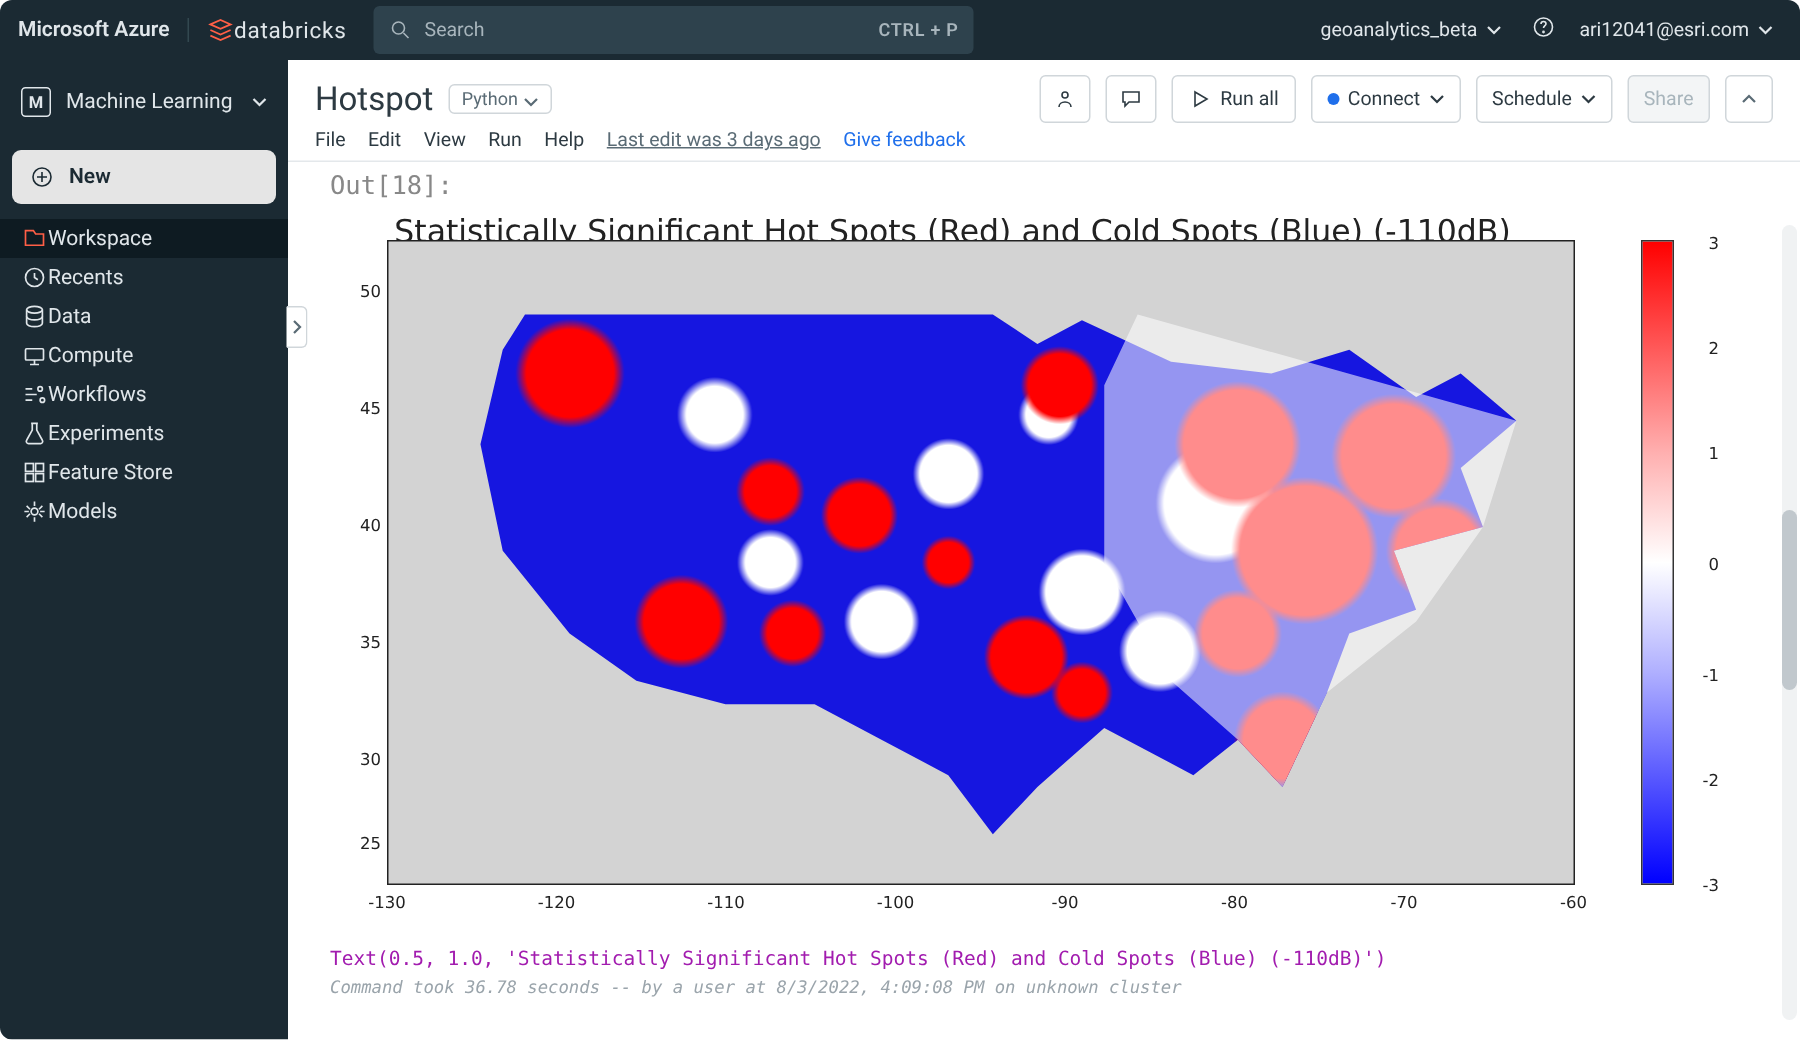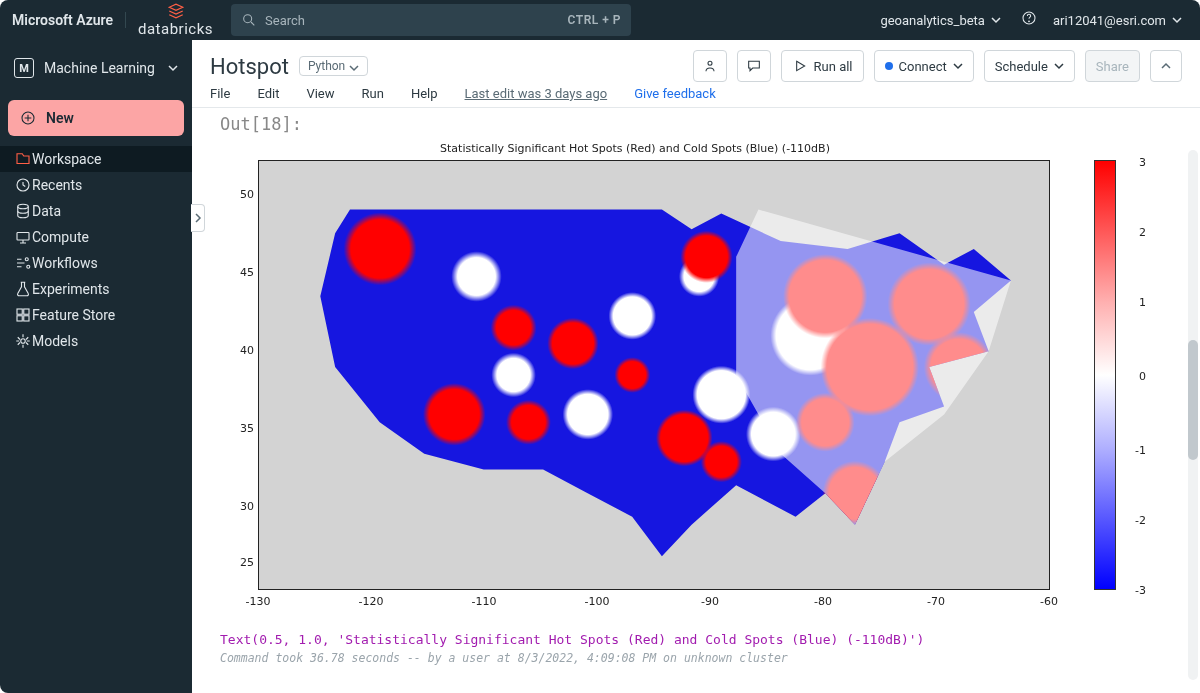--- a/index.html
+++ b/index.html
@@ -1,67 +1,67 @@
 <!DOCTYPE html>
 <html><head>
 <meta charset="utf-8">
 <style>
 * { margin: 0; padding: 0; box-sizing: border-box; font-family: -apple-system, BlinkMacSystemFont, "Segoe UI", Roboto, sans-serif; }
 body { width: 1200px; height: 693px; overflow: hidden; background: #fff; border-radius: 8px; }
 
 
 .topbar { height: 40px; background: #1b2a33; display: flex; align-items: center; padding: 0 12px; color: #e0e6ea; }
 .brand-ms { font-size: 14px; font-weight: 600; padding-right: 12px; border-right: 1px solid #334850; }
-.brand-db { display: flex; align-items: center; gap: 0; padding-left: 12px; font-size: 15px; font-weight: 400; letter-spacing: .5px; flex-direction: column; }
+.brand-db { display: flex; align-items: center; gap: 0; padding-left: 12px; font-size: 15px; font-weight: 400; letter-spacing: .5px; }
 .brand-db svg { width: 18px; height: 18px; }
 .searchbox { margin-left: 18px; flex: 0 0 400px; height: 28px; background: #2e424d; border-radius: 4px; display: flex; align-items: center; padding: 16px 10px; gap: 8px; color: #a8b5bc; }
 .searchbox .ph { flex: 1; font-size: 13px; }
 .searchbox .sc { font-size: 12px; font-weight: 600; letter-spacing: .5px; }
 .topbar-spacer { flex: 1; }
 .ws-pick { font-size: 13px; display: flex; align-items: center; gap: 6px; padding: 0 10px; }
 .help-ic { padding: 0 10px; }
 .user-pick { font-size: 13px; display: flex; align-items: center; gap: 6px; padding: 0 6px; }
 
 
 .shell { display: flex; height: calc(693px - 40px); }
 
 
 .sidebar { width: 192px; background: #1b2a33; color: #e0e6ea; display: flex; flex-direction: column; padding-top: 6px; position: relative; }
 .persona { height: 44px; display: flex; align-items: center; gap: 10px; padding: 0 14px; font-size: 14px; }
 .persona .sq { width: 20px; height: 20px; border: 1.5px solid #e0e6ea; border-radius: 3px; display: flex; align-items: center; justify-content: center; font-size: 11px; font-weight: 700; }
-.new-btn { margin: 10px 8px; height: 36px; background: #fca5a5; color: #1b2a33; border-radius: 6px; display: flex; align-items: center; gap: 10px; padding: 0 12px; font-size: 14px; font-weight: 600; }
+.new-btn { margin: 10px 8px; height: 36px; background: #e5e5e5; color: #1b2a33; border-radius: 6px; display: flex; align-items: center; gap: 10px; padding: 0 12px; font-size: 14px; font-weight: 600; }
 .nav-item { height: 26px; display: flex; align-items: center; gap: 0; padding: 0 14px; font-size: 14px; cursor: pointer; }
 .nav-item.active { background: #0e1b22; }
 .nav-item svg, .persona svg, .new-btn svg { flex: 0 0 auto; }
 .nav-icon { width: 18px; height: 18px; stroke: currentColor; fill: none; stroke-width: 1.5; }
 .nav-item.active .nav-icon.ws { stroke: #ff5f46; }
 .expand-tab { position: absolute; right: -13px; top: 164px; width: 14px; height: 28px; background: #fff; border: 1px solid #d0d6da; border-left: none; border-radius: 0 4px 4px 0; display: flex; align-items: center; justify-content: center; color: #5a6b75; }
 
 
 .main { flex: 1; display: flex; flex-direction: column; position: relative; }
 .nb-header { border-bottom: 1px solid #e4e8eb; padding: 10px 18px 6px 18px; display: flex; flex-direction: column; gap: 4px; }
 .nb-row1 { display: flex; align-items: center; gap: 10px; }
 .nb-title { font-size: 22px; font-weight: 400; color: #2d3a42; }
 .lang-pill { border: 1px solid #d0d6da; border-radius: 4px; padding: 2px 8px; font-size: 12px; color: #5a6b75; display: flex; align-items: flex-end; gap: 4px; }
 .nb-row1 .spacer { flex: 1; }
 .hdr-btn { height: 32px; border: 1px solid #d0d6da; border-radius: 4px; background: #fff; padding: 0 10px; font-size: 13px; color: #2d3a42; display: flex; align-items: center; gap: 6px; cursor: pointer; }
 .hdr-btn.icon-only { width: 34px; padding: 0; justify-content: center; }
 .hdr-btn.disabled { color: #a8b5bc; background: #f3f5f6; cursor: default; }
 .hdr-btn .dot-b { width: 8px; height: 8px; border-radius: 50%; background: #1f6feb; }
-.nb-row2 { display: flex; align-items: flex-end; gap: 27px; font-size: 13px; color: #2d3a42; }
+.nb-row2 { display: flex; align-items: flex-end; gap: 15px; font-size: 13px; color: #2d3a42; }
 .nb-row2 .menu { cursor: pointer; }
 .nb-row2 .last-edit { color: #5a6b75; text-decoration: underline; }
 .nb-row2 .feedback { color: #1f6feb; }
 .collapse-caret { height: 32px; width: 32px; border: 1px solid #d0d6da; border-radius: 4px; display:flex; align-items:center; justify-content:center; color:#5a6b75; }
 
 
 .nb-body { flex: 1; overflow: hidden; padding: 0 14px 0 28px; position: relative; }
 .cell-out-label { font-family: Menlo, Consolas, monospace; font-size: 17px; color: #888; padding: 6px 0 2px 0; }
 .plot-wrap { position: relative; width: 930px; height: 490px; margin-top: 2px; }
-.plot-title { position: absolute; top: 4px; left: 0; width: 830px; text-align: center; font-family: "DejaVu Sans", sans-serif; font-size: 11px; color: #222; }
+.plot-title { position: absolute; top: 4px; left: 0; width: 830px; text-align: center; font-family: "DejaVu Sans", sans-serif; font-size: 21px; color: #222; }
 .axes { position: absolute; left: 38px; top: 22px; width: 792px; height: 430px; background: #d3d3d3; border: 1px solid #222; }
 .ytick, .xtick { position: absolute; font-family: "DejaVu Sans", sans-serif; font-size: 11px; color: #222; }
 .ytick { left: 12px; width: 22px; text-align: right; }
 .xtick { bottom: 20px; transform: translateX(-50%); }
 .cbar { position: absolute; right: 34px; top: 22px; width: 22px; height: 430px; background: linear-gradient(to bottom, #ff0000 0%, #ffb0b0 33%, #ffffff 50%, #b0b0ff 67%, #0000ff 100%); border: 1px solid #333; }
 .cbt { position: absolute; right: 4px; font-size: 11px; font-family: "DejaVu Sans", sans-serif; color: #222; }
 
 
 .usmap { position: absolute; inset: 4% 2% 4% 4%; background: #1616e0; clip-path: polygon(8% 8%, 50% 8%, 54% 13%, 58% 9%, 66% 16%, 75% 18%, 82% 14%, 88% 22%, 92% 18%, 97% 26%, 92% 34%, 94% 44%, 86% 48%, 88% 58%, 82% 62%, 80% 72%, 76% 88%, 72% 80%, 68% 86%, 60% 78%, 54% 88%, 50% 96%, 46% 86%, 40% 80%, 34% 74%, 26% 74%, 18% 70%, 12% 62%, 6% 48%, 4% 30%, 6% 14%); }
 .usmap::before { content:""; position:absolute; inset:0; background:

